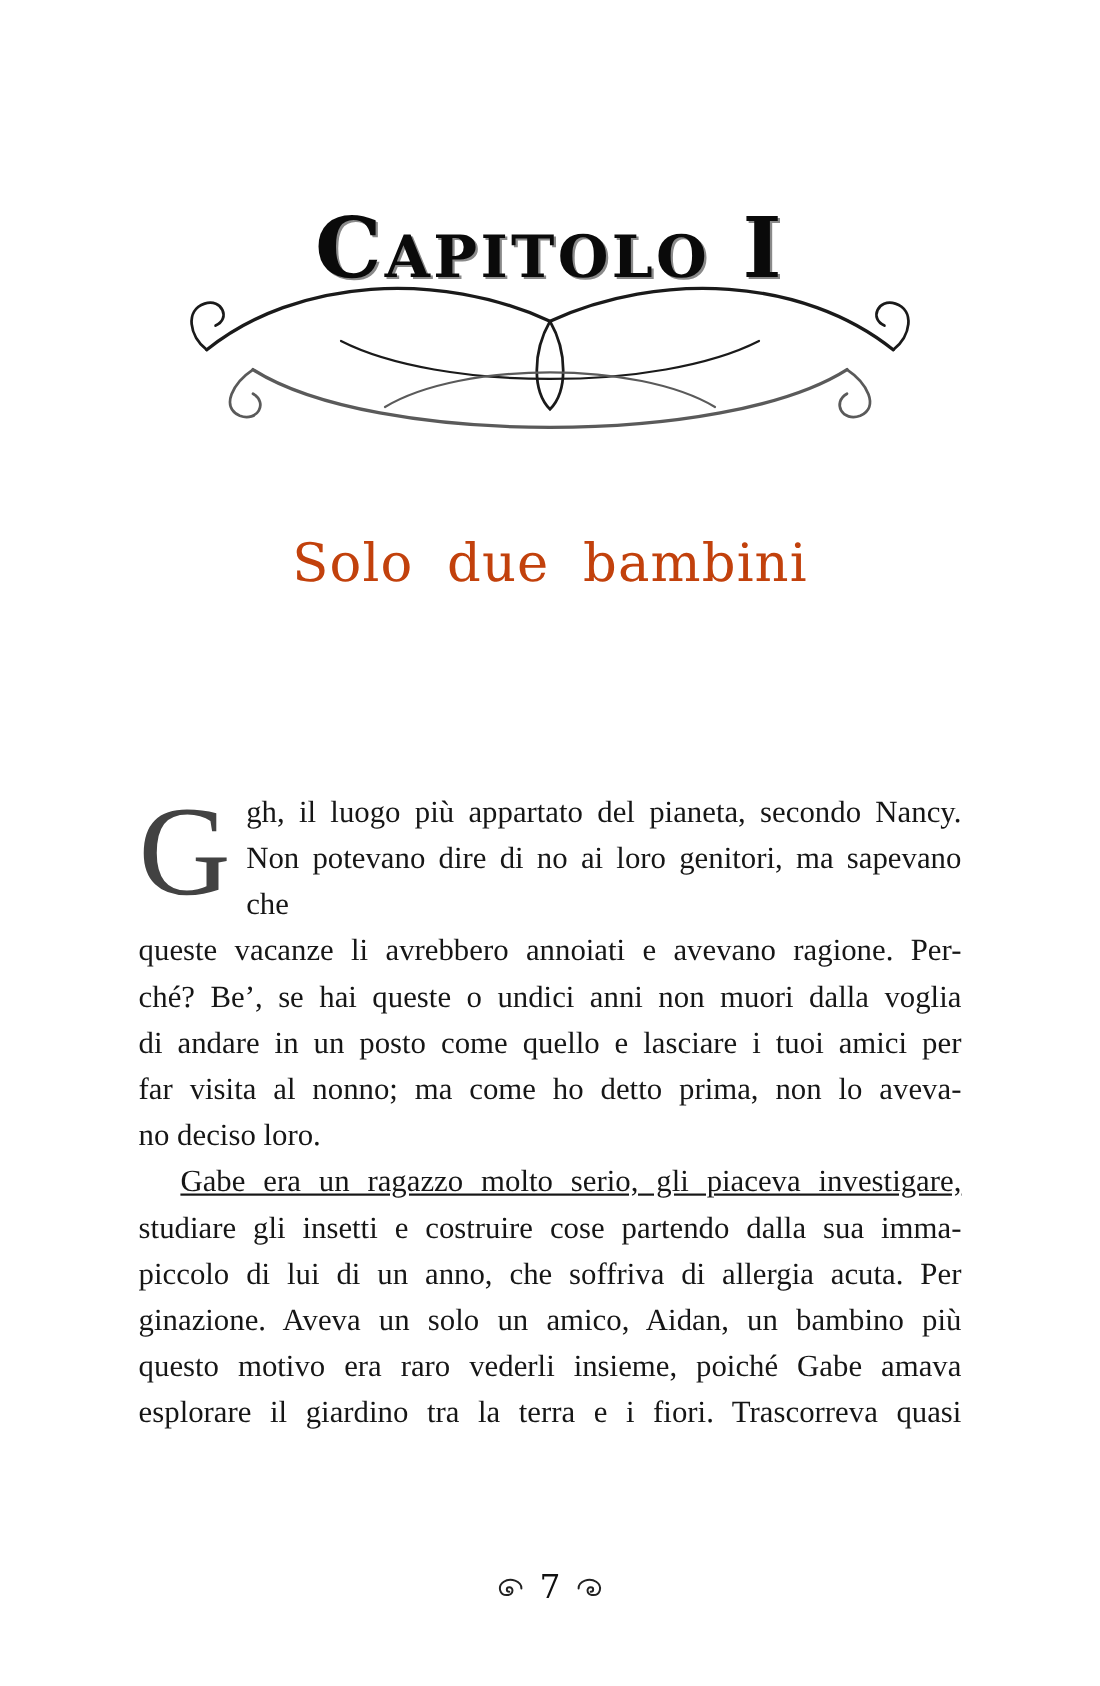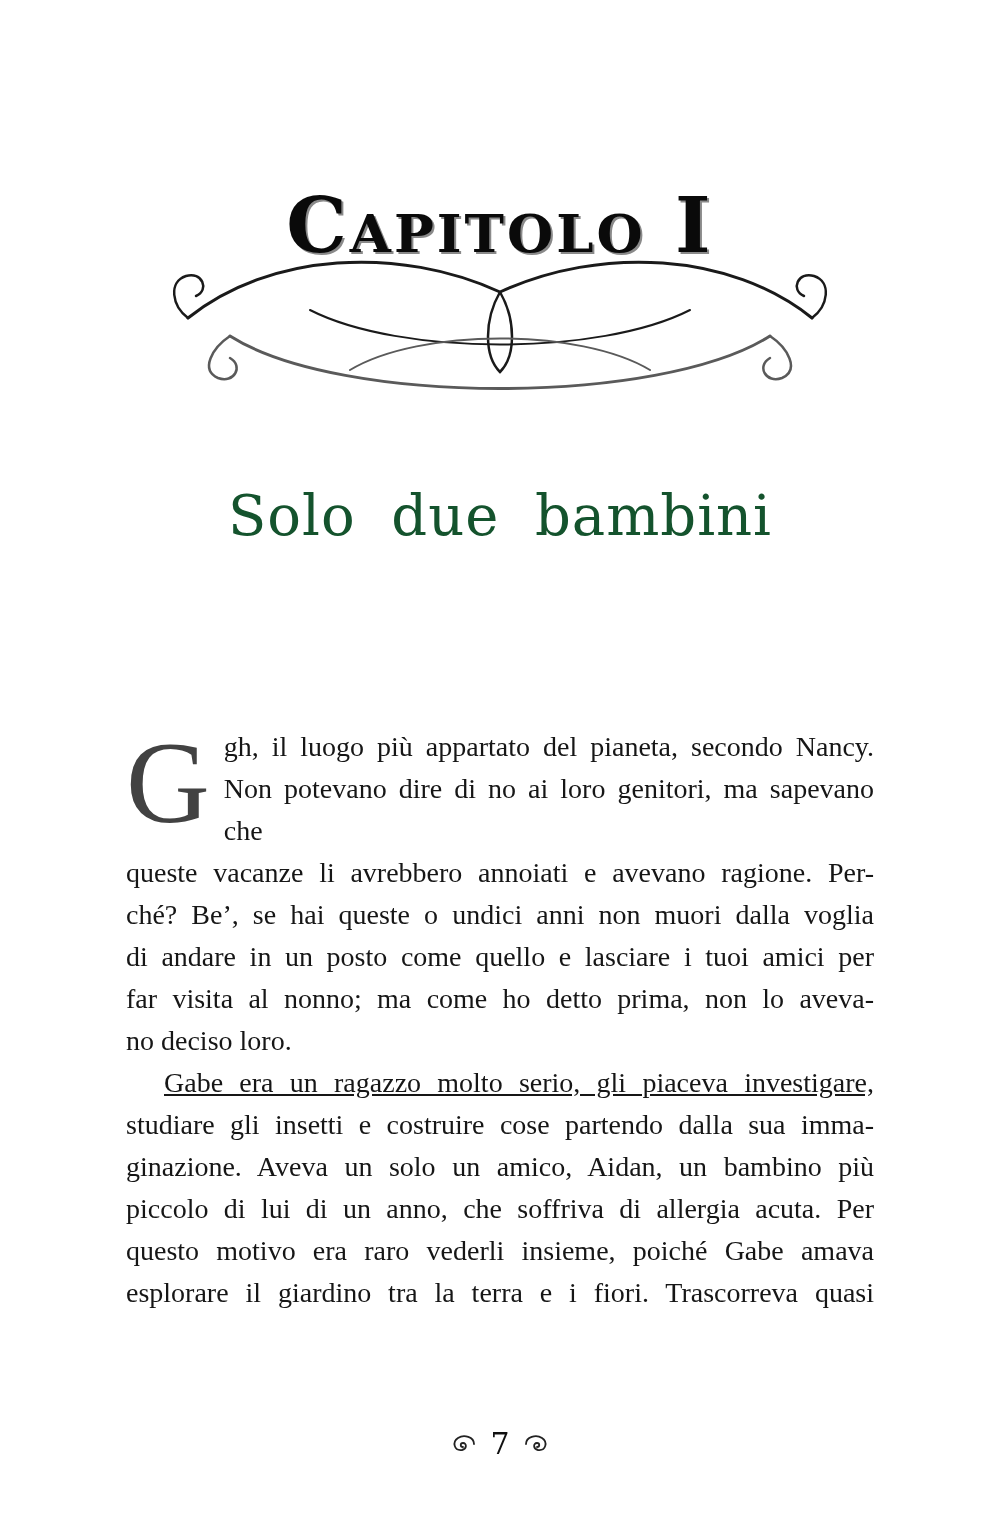--- a/index.html
+++ b/index.html
@@ -30,25 +30,25 @@
   .chapter-text {
     font-family: "DejaVu Serif", serif;
     font-weight: bold;
     font-variant: small-caps;
     letter-spacing: 3px;
   }
   .chapter-title {
     margin: 78px 0 0 0;
     font-family: "DejaVu Serif", serif;
     font-weight: normal;
-    font-size: 56px;
+    font-size: 48px;
     line-height: 1;
     letter-spacing: 1px;
     word-spacing: 0.30em;
-    color: #14532d;
+    color: #c2410c;
   }
   .body-text {
     width: 748px;
     margin-top: 182px;
     font-size: 28px;
     line-height: 42px;
     color: #161616;
   }
   .paragraph {
     margin: 0;
@@ -122,22 +122,22 @@
         <div class="line fill">Non potevano dire di no ai loro genitori, ma sapevano che</div>
         <div class="line fill">queste vacanze li avrebbero annoiati e avevano ragione. Per-</div>
         <div class="line fill">ché? Be’, se hai queste o undici anni non muori dalla voglia</div>
         <div class="line fill">di andare in un posto come quello e lasciare i tuoi amici per</div>
         <div class="line fill">far visita al nonno; ma come ho detto prima, non lo aveva-</div>
         <div class="line">no deciso loro.</div>
       </div>
       <div class="paragraph">
         <div class="line fill indent">Gabe era un ragazzo molto serio, gli piaceva investigare,</div>
         <div class="line fill">studiare gli insetti e costruire cose partendo dalla sua imma-</div>
+        <div class="line fill">piccolo di lui di un anno, che soffriva di allergia acuta. Per</div>
         <div class="line fill">ginazione. Aveva un solo un amico, Aidan, un bambino più</div>
-        <div class="line fill">piccolo di lui di un anno, che soffriva di allergia acuta. Per</div>
         <div class="line fill">questo motivo era raro vederli insieme, poiché Gabe amava</div>
         <div class="line fill">esplorare il giardino tra la terra e i fiori. Trascorreva quasi</div>
       </div>
     </div>
 
   <div class="footer">
     <svg class="curl" width="26" height="22" viewBox="0 0 26 22" xmlns="http://www.w3.org/2000/svg">
       <path d="M24,11 C24,4 14,1 8,5 C2,9 4,18 12,17 C17,16 17,10 13,10 C10,10 10,14 13,14" stroke="#222222" stroke-width="1.8" fill="none" stroke-linecap="round"></path>
     </svg>
     <span class="page-number">7</span>

